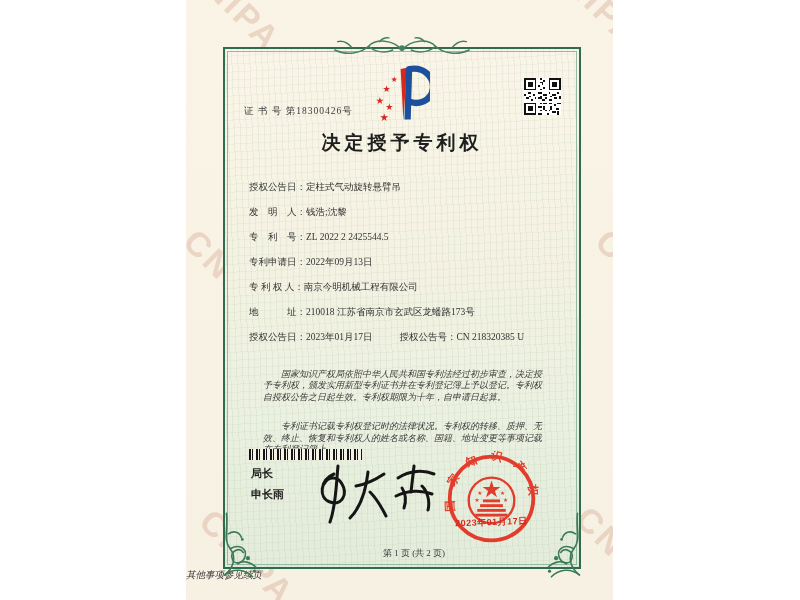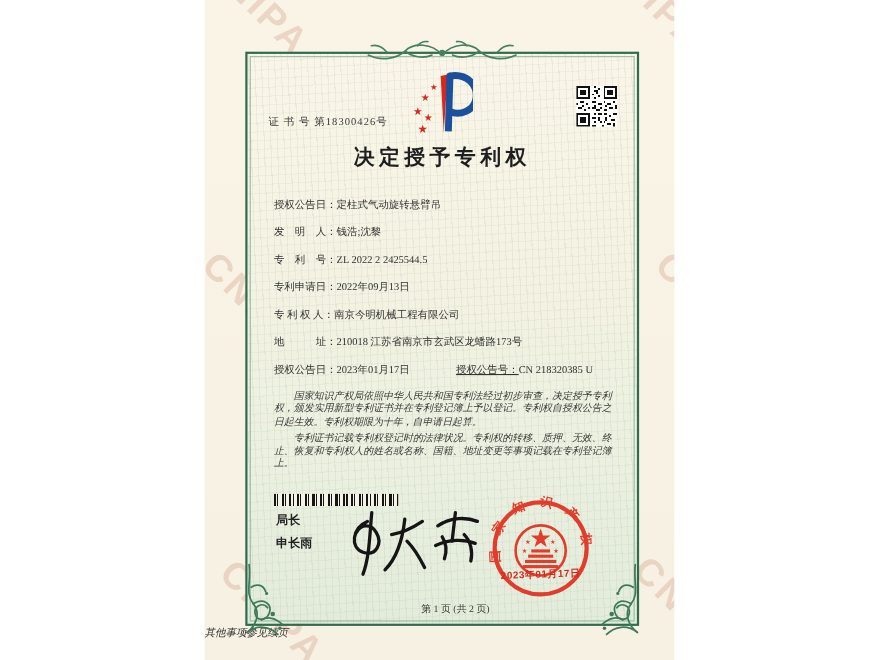--- a/index.html
+++ b/index.html
@@ -36,27 +36,27 @@
     position:absolute; left:19px; top:24px; font-size:9.5px; letter-spacing:1px; color:#3a3a3a;margin-top:32px;
   }
   .logo{ position:absolute; left:142px; top:14px; width:63px; height:64px; }
   .qr{ position:absolute; left:299px; top:29px; width:37px; height:37px; background:#fff; }
   .title{
     position:absolute; left:0; top:81px; width:100%; text-align:center;
     font-size:19px; font-weight:bold; letter-spacing:4px; color:#1e1e1e;
   }
   .fields{ position:absolute; left:24px; top:126px; right:14px; }
   .frow{ height:25px; line-height:25px; font-size:9.5px; color:#333; white-space:nowrap; }
-  .frow .pair2{ margin-left:42px;text-decoration:underline; }
+  .frow .pair2{ margin-left:27px; }
   .paras{
     position:absolute; left:20px; top:302px; width:315px;
     font-size:9px; line-height:11.4px; text-align:justify; color:#3a3a3a;
     font-style:italic;
   }
-  .paras p{ margin:4px; text-indent:2em; }
+  .paras p{ margin:18px; text-indent:2em; }
   .barcode{
     position:absolute; left:24px; top:400px; width:113px; height:11px;
     background:repeating-linear-gradient(90deg,
       #151515 0 2px, #f6f2e6 2px 3px,
       #151515 3px 4px, #f6f2e6 4px 7px,
       #151515 7px 9px, #f6f2e6 9px 10px,
       #151515 10px 11px, #f6f2e6 11px 14px);
   }
   .director{
     position:absolute; left:26px; top:415px;

